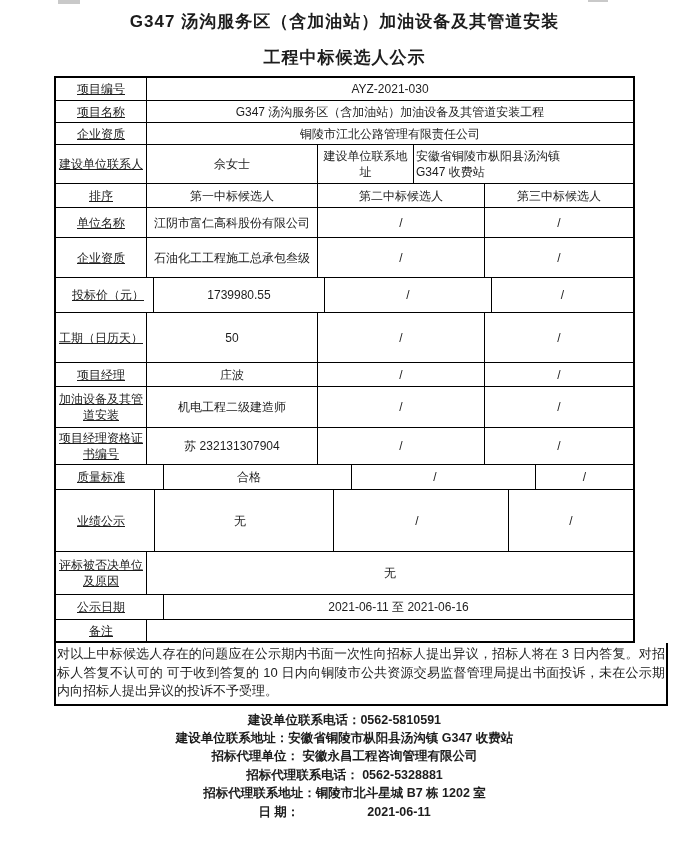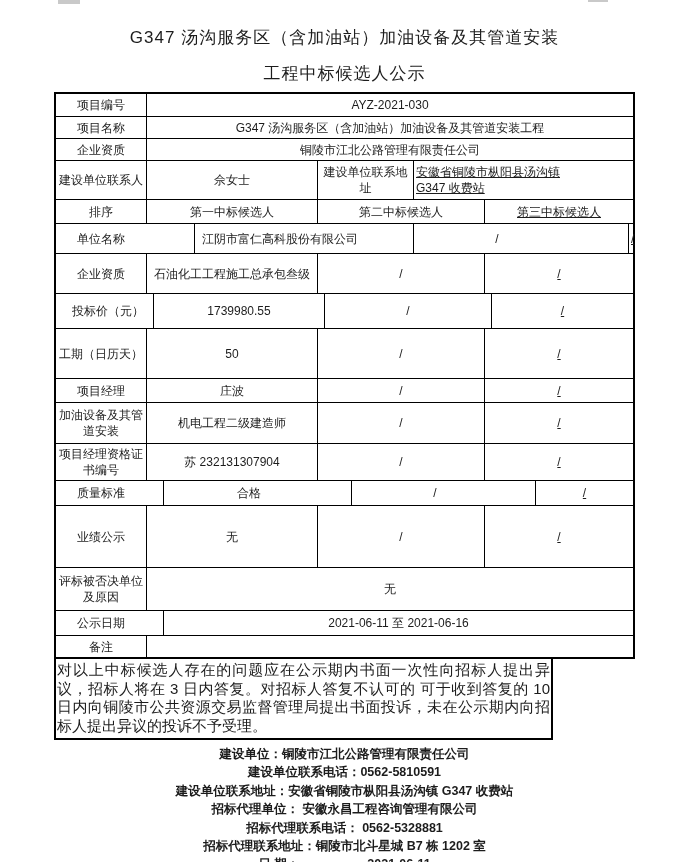--- a/index.html
+++ b/index.html
@@ -9,24 +9,24 @@
     position: relative;
     font-family: "Liberation Sans", sans-serif;
     color: #1c1c1c;
     overflow: hidden;
   }
   .scan-artifact { position: absolute; background: #c9c9c9; }
   .artifact-left  { left: 58px;  top: 0; width: 22px; height: 4px; }
   .artifact-right { left: 588px; top: 0; width: 20px; height: 2px; }
 
   .doc-title {
-    margin-top: 20px;
+    margin-top: 4px;
     text-align: center;
     font-size: 17px;
-    font-weight: normal;
+    font-weight: bold;
     line-height: 36px;
     letter-spacing: 1px;
   }
 
   .tbl {
     position: relative;
     margin-left: 54px;
     width: 581px;
     border: 2px solid #000;
     font-size: 12px;
@@ -34,42 +34,42 @@
   .row { display: flex; border-top: 1px solid #000; align-items: stretch; }
   .row:first-child { border-top: none; }
   .cell {
     border-left: 1px solid #000;
     display: flex; align-items: center; justify-content: center;
     text-align: center;
     padding: 1px 2px;
     line-height: 16px;
   }
   .cell:first-child { border-left: none; }
-  .c-label { flex: 0 0 90px; }
+  .c-label { flex: 0 0 90px; text-decoration: underline; }
   .c-wide  { flex: 1 1 auto; }
   .c-w171  { flex: 0 0 171px; }
   .c-w167  { flex: 0 0 167px; }
   .c-w96   { flex: 0 0 96px; }
-  .c-rest  { flex: 1 1 auto; text-decoration: underline; }
+  .c-rest  { flex: 1 1 auto; }
   .c-left  { justify-content: flex-start; text-align: left; white-space: pre-line; }
 
   .h22 { min-height: 22px; } .h24 { min-height: 24px; } .h25 { min-height: 25px; gap: 17px; }
-  .h28 { min-height: 28px; } .h30 { min-height: 30px; gap: 48px; } .h35 { min-height: 35px; padding-left: 7px; }
+  .h28 { min-height: 28px; } .h30 { min-height: 30px; } .h35 { min-height: 35px; padding-left: 7px; }
   .h37 { min-height: 37px; } .h39 { min-height: 39px; } .h40 { min-height: 40px; }
   .h41 { min-height: 41px; } .h43 { min-height: 43px; } .h50 { min-height: 50px; }
-  .h62 { min-height: 62px; }
+  .h62 { min-height: 62px; gap: 8px; }
 
   .notice-box {
     margin-left: 54px;
-    width: 499px;
+    width: 614px;
     border: 2px solid #000;
     border-top: none;
     min-height: 57px;
     padding: 2px 1px 3px 1px;
-    font-size: 15px;
+    font-size: 13px;
     line-height: 18.5px;
     text-align: justify;
   }
 
   .doc-footer {
     margin-top: 5px;
     text-align: center;
     font-size: 12.5px;
     font-weight: bold;
     line-height: 18.4px;
@@ -196,21 +196,20 @@
   <div class="row h22">
     <div class="cell c-label">备注</div>
     <div class="cell c-wide"></div>
   </div>
 
 </div>
 
 <div class="notice-box">对以上中标候选人存在的问题应在公示期内书面一次性向招标人提出异议，招标人将在 3 日内答复。对招标人答复不认可的 可于收到答复的 10 日内向铜陵市公共资源交易监督管理局提出书面投诉，未在公示期内向招标人提出异议的投诉不予受理。</div>
 
 <div class="doc-footer">
-  <div>建设单位：铜陵市江北公路管理有限责任公司</div>
   <div>建设单位联系电话：0562-5810591</div>
   <div>建设单位联系地址：安徽省铜陵市枞阳县汤沟镇 G347 收费站</div>
   <div>招标代理单位：  安徽永昌工程咨询管理有限公司</div>
   <div>招标代理联系电话：  0562-5328881</div>
   <div>招标代理联系地址：铜陵市北斗星城 B7 栋 1202 室</div>
   <div class="date-line">
     <span>日  期：</span><span class="gap"></span><span>2021-06-11</span>
   </div>
 </div>
 

